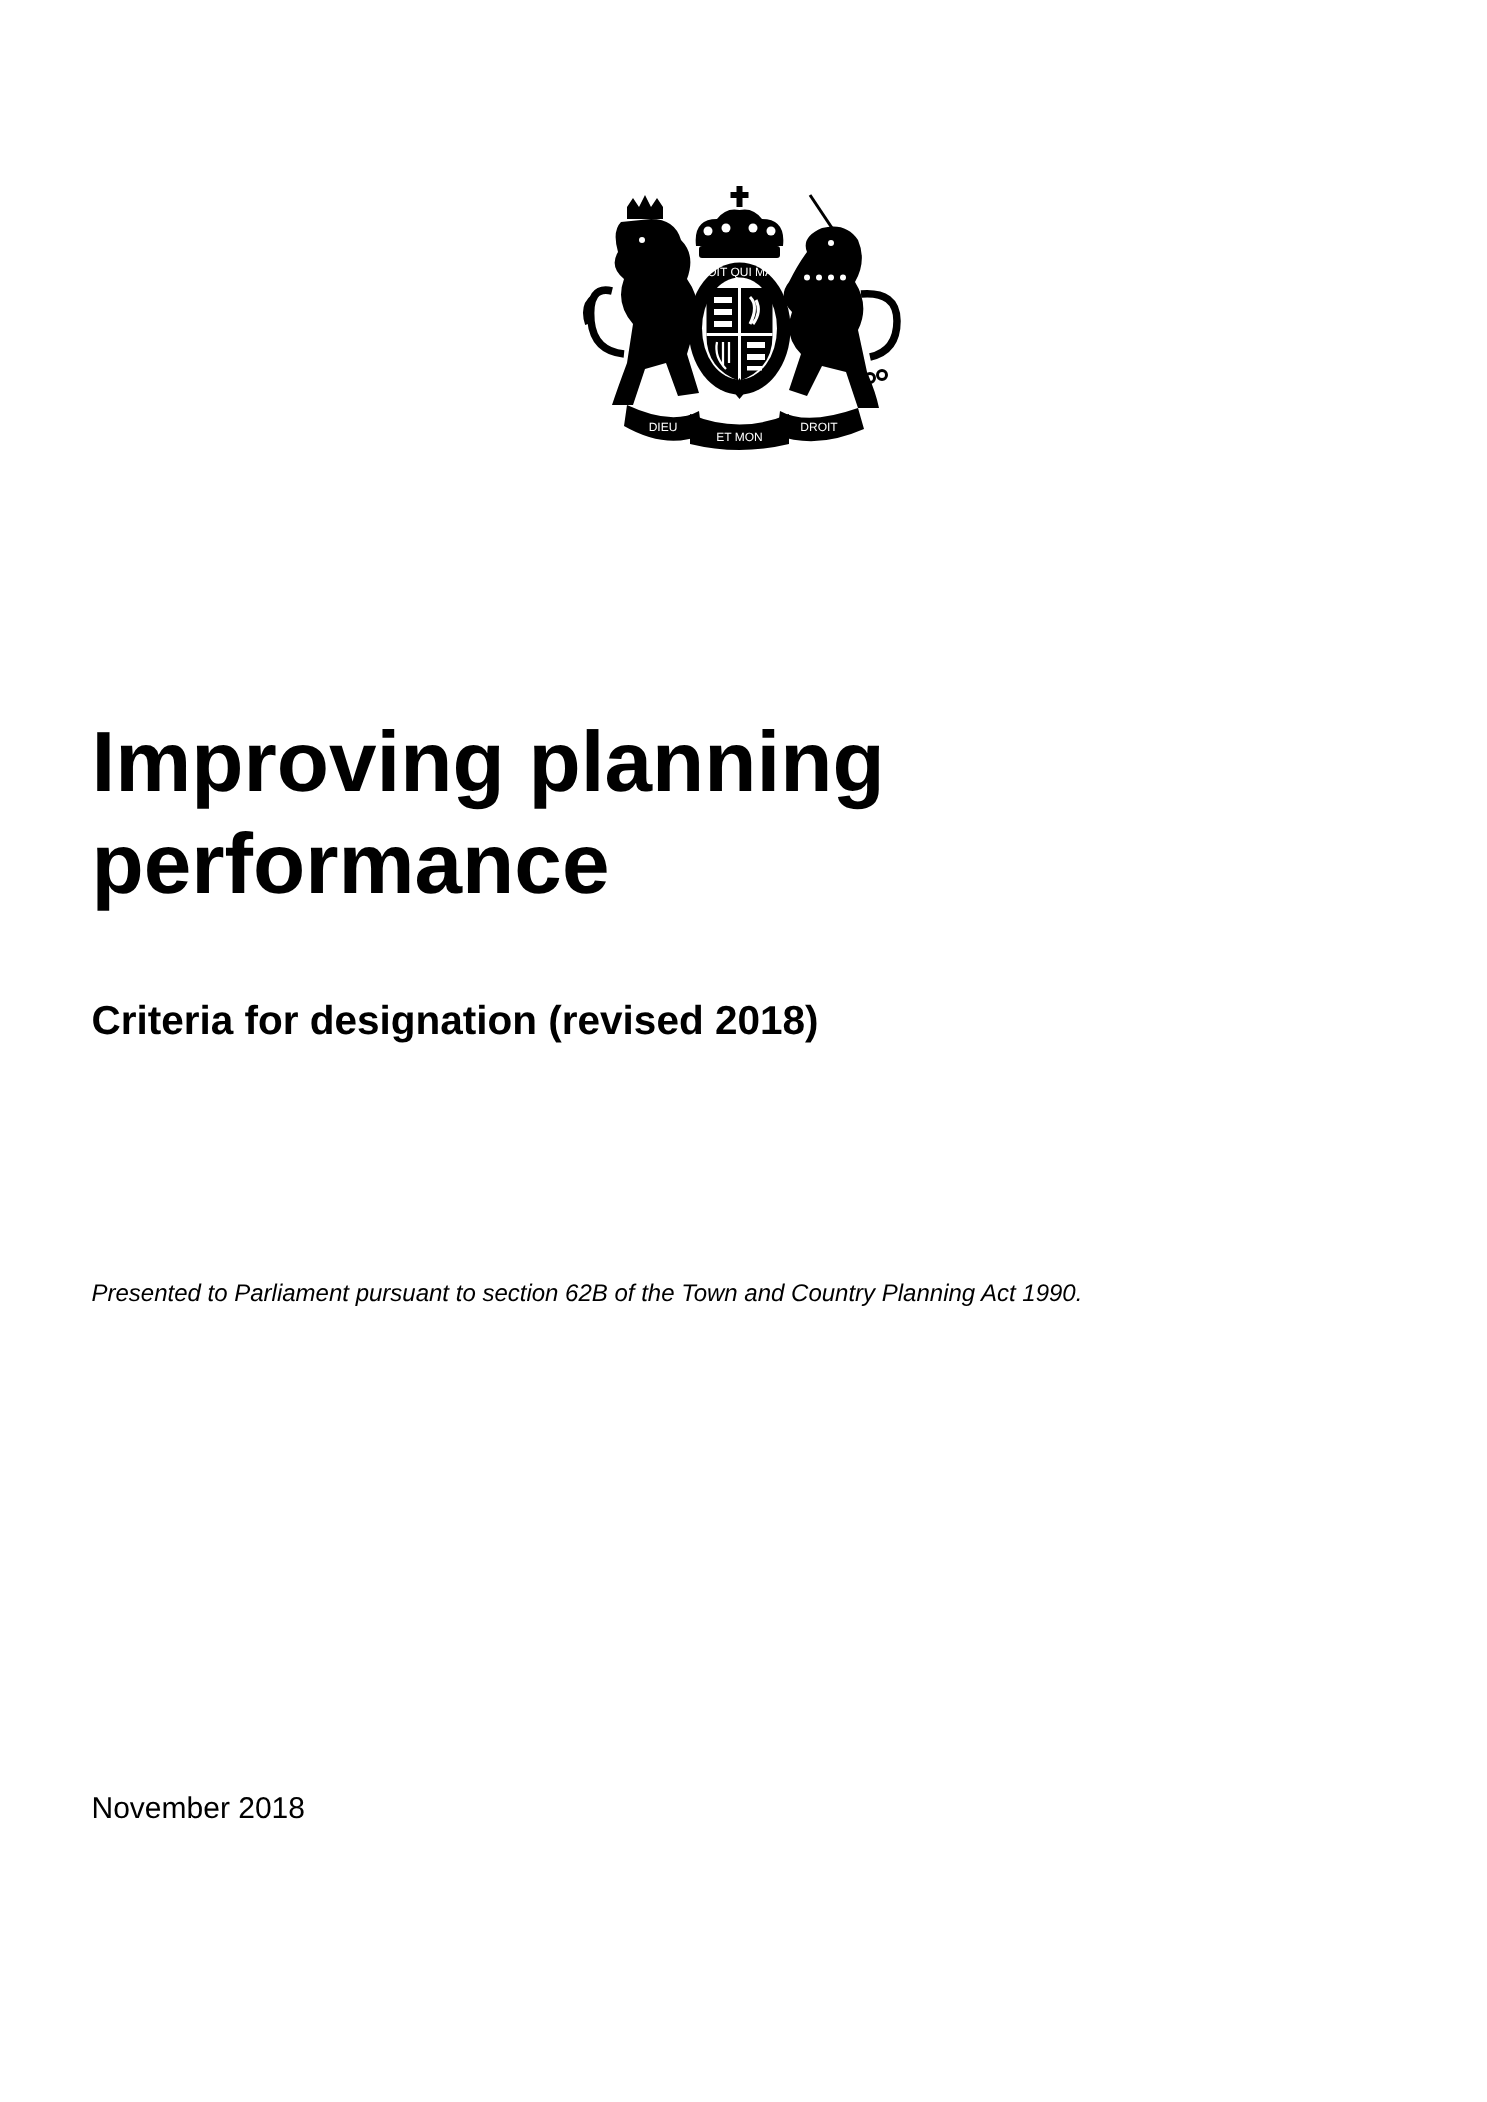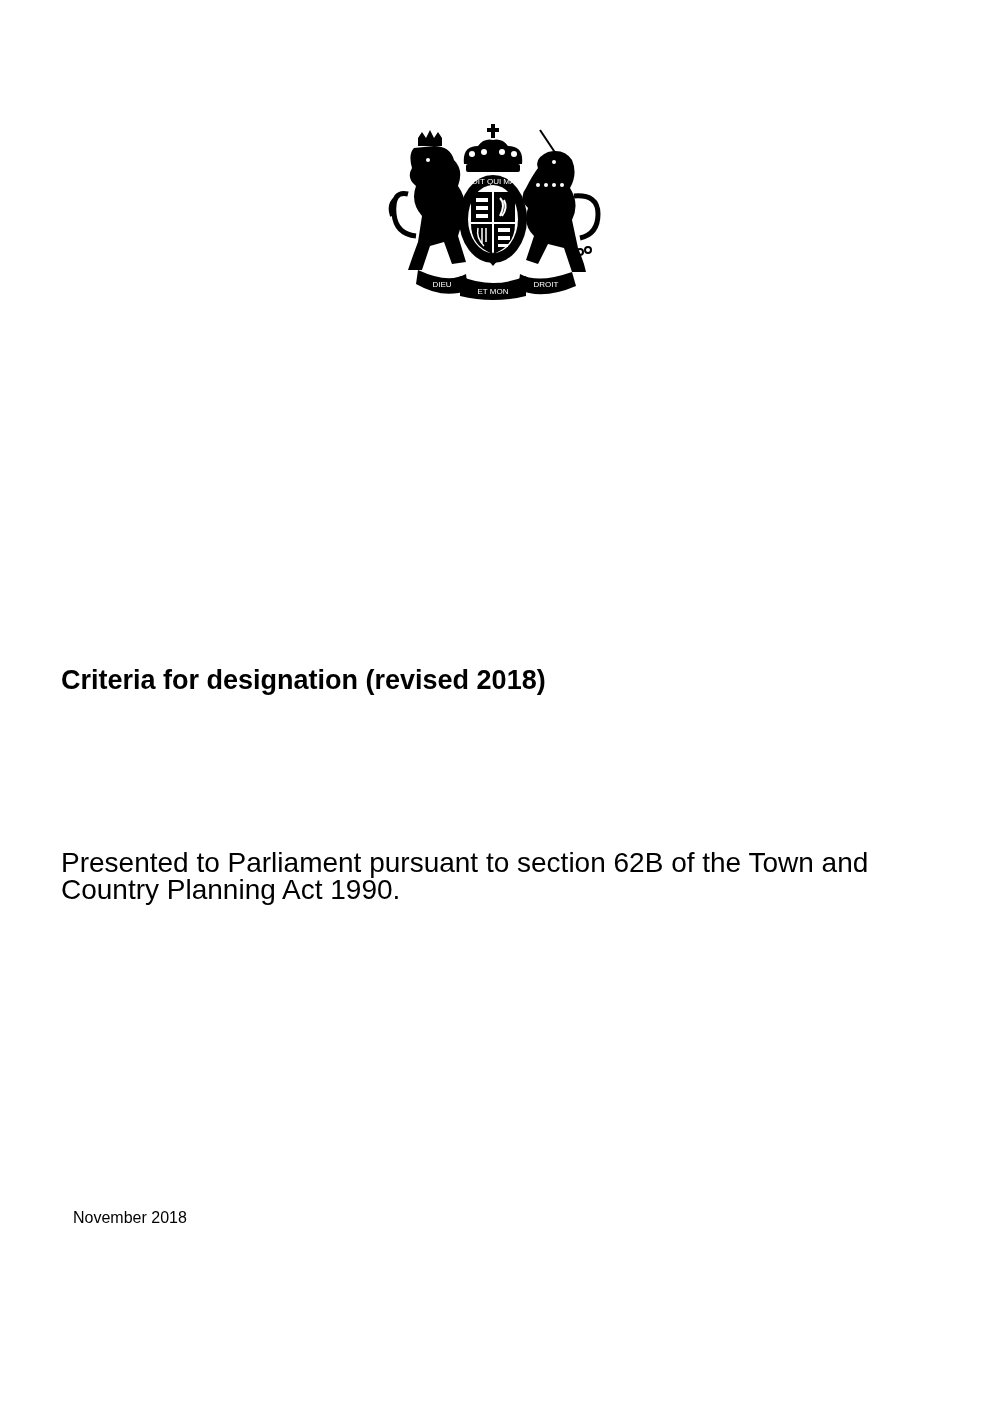--- a/index.html
+++ b/index.html
@@ -41,29 +41,30 @@
       font-size: 27px;
       line-height: 32px;
       font-weight: bold;
     }
     .presented {
       position: absolute;
       left: 61px;
       top: 849px;
       width: 880px;
       margin: 0;
-      font-size: 28px;
+      font-size: 16px;
       line-height: 27px;
+      font-style: italic;
     }
     .date {
       position: absolute;
       left: 61px;
       top: 1194px;
-      margin: 12px;
-      font-size: 16px;
+      margin: 0;
+      font-size: 20px;
       line-height: 24px;
     }
   </style>
 </head>
 <body>
 
 <div class="crest">
   <svg width="216" height="176" viewBox="0 0 216 176" xmlns="http://www.w3.org/2000/svg">
 
     <g>
@@ -123,20 +124,21 @@
       <path d="M72 152 Q105 166 138 152 L138 172 Q105 180 72 172 Z" fill="#000"></path>
       <path d="M100 136 l5 -8 l5 8 l-5 6z" fill="#000"></path>
       <text x="54" y="163" font-family="Liberation Sans, sans-serif" font-size="8" fill="#fff" text-anchor="middle">DIEU</text>
       <text x="105" y="170" font-family="Liberation Sans, sans-serif" font-size="8" fill="#fff" text-anchor="middle">ET MON</text>
       <text x="158" y="163" font-family="Liberation Sans, sans-serif" font-size="8" fill="#fff" text-anchor="middle">DROIT</text>
     </g>
   </svg>
 </div>
 
 <h1 class="title">
-  <br>
+  <span>Improving planning</span><br>
+  <span>performance</span>
 </h1>
 
 <h2 class="subtitle">Criteria for designation (revised 2018)</h2>
 
 <p class="presented">Presented to Parliament pursuant to section 62B of the Town and Country Planning Act 1990.</p>
 
 <p class="date">November 2018</p>
 
 </body></html>

